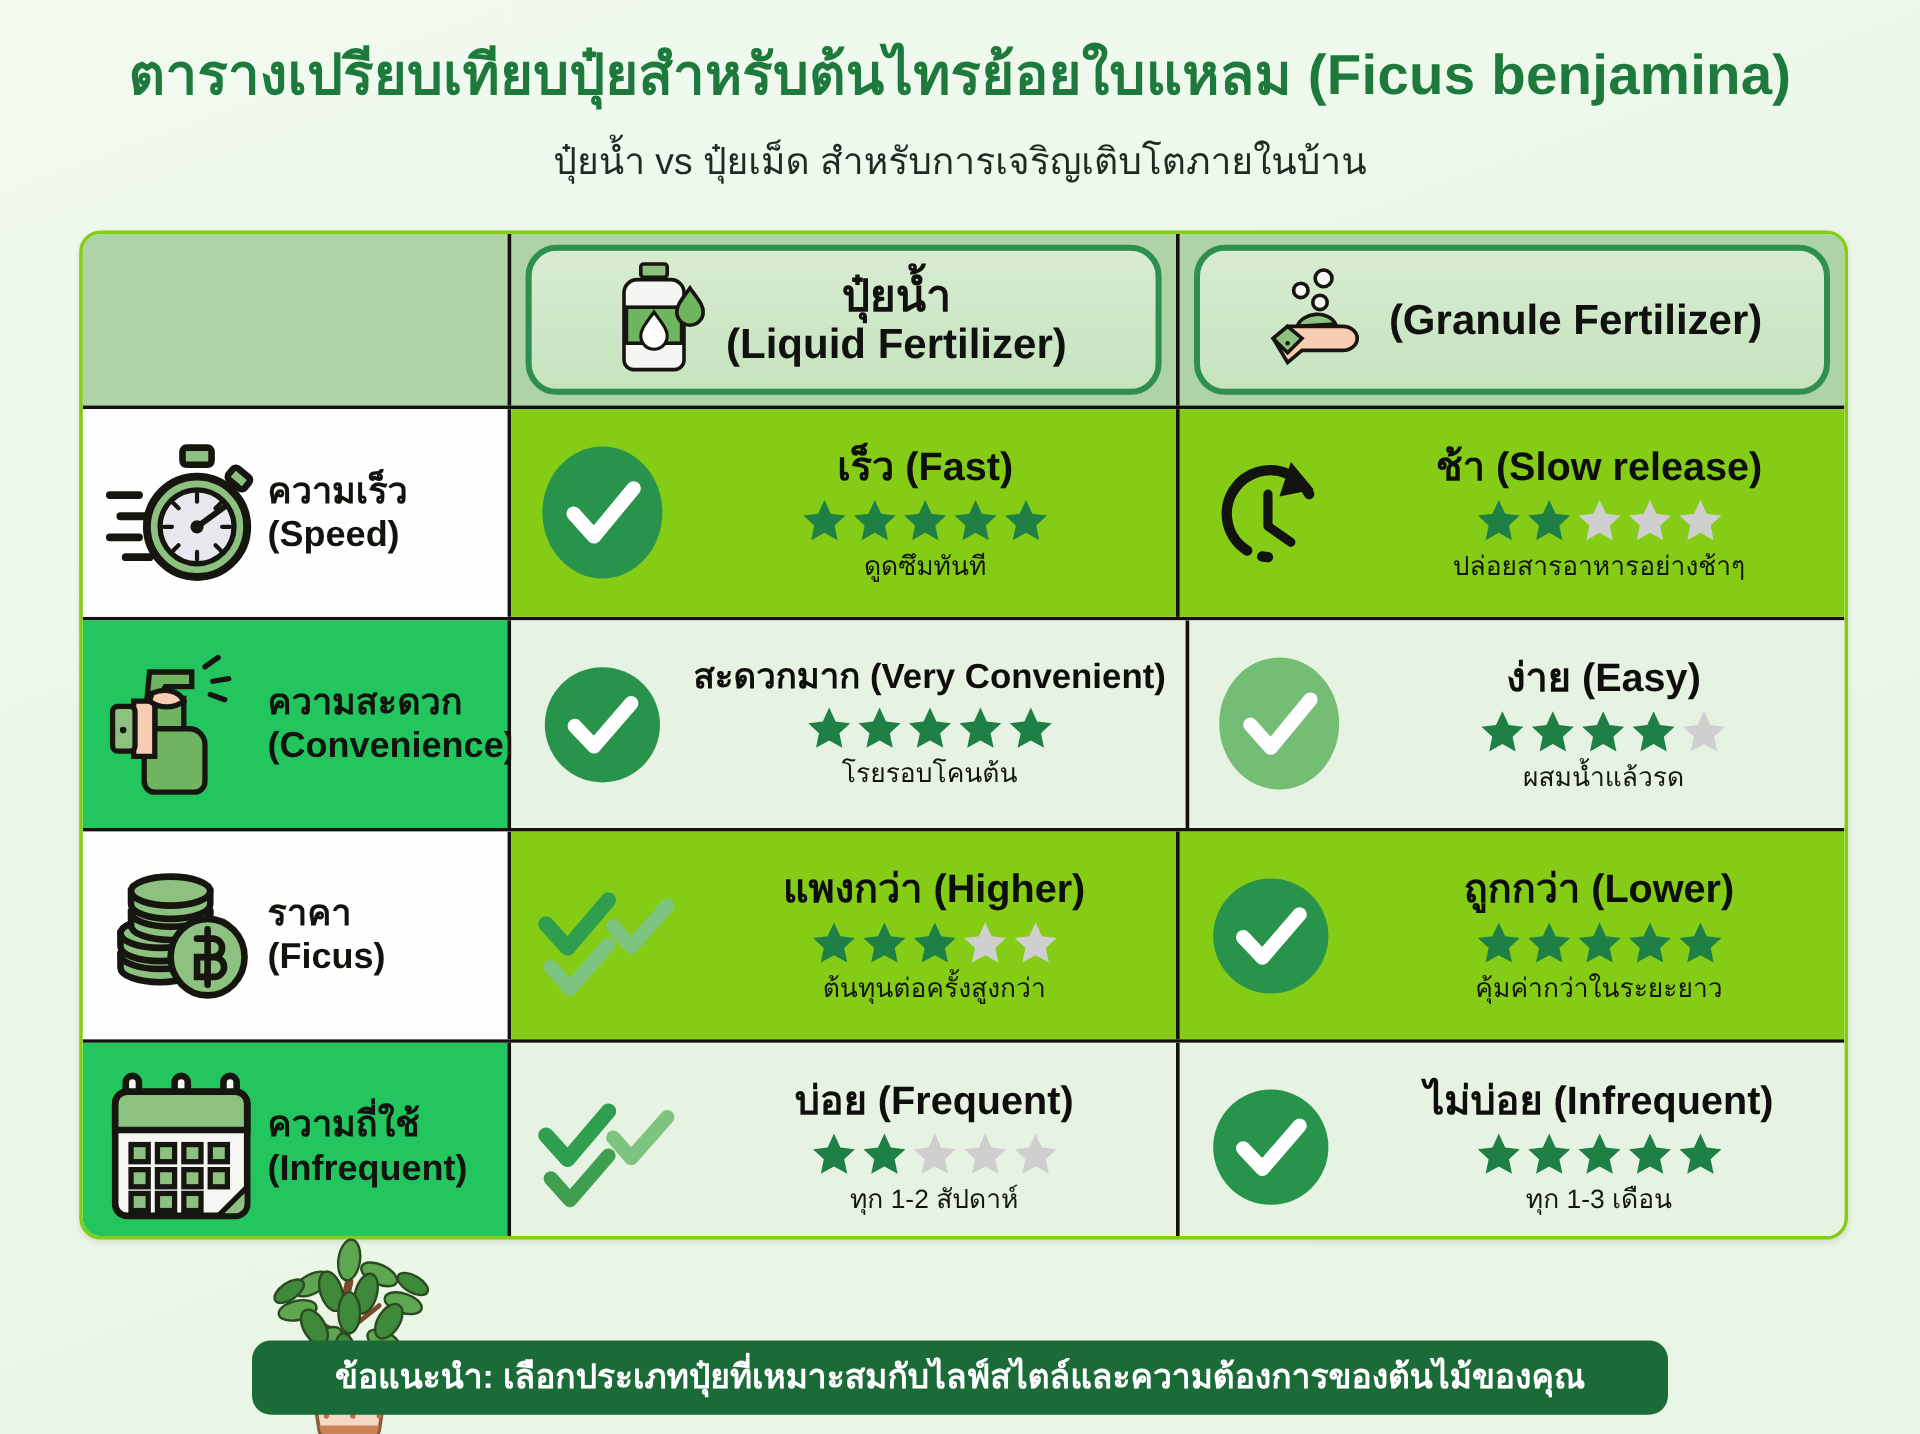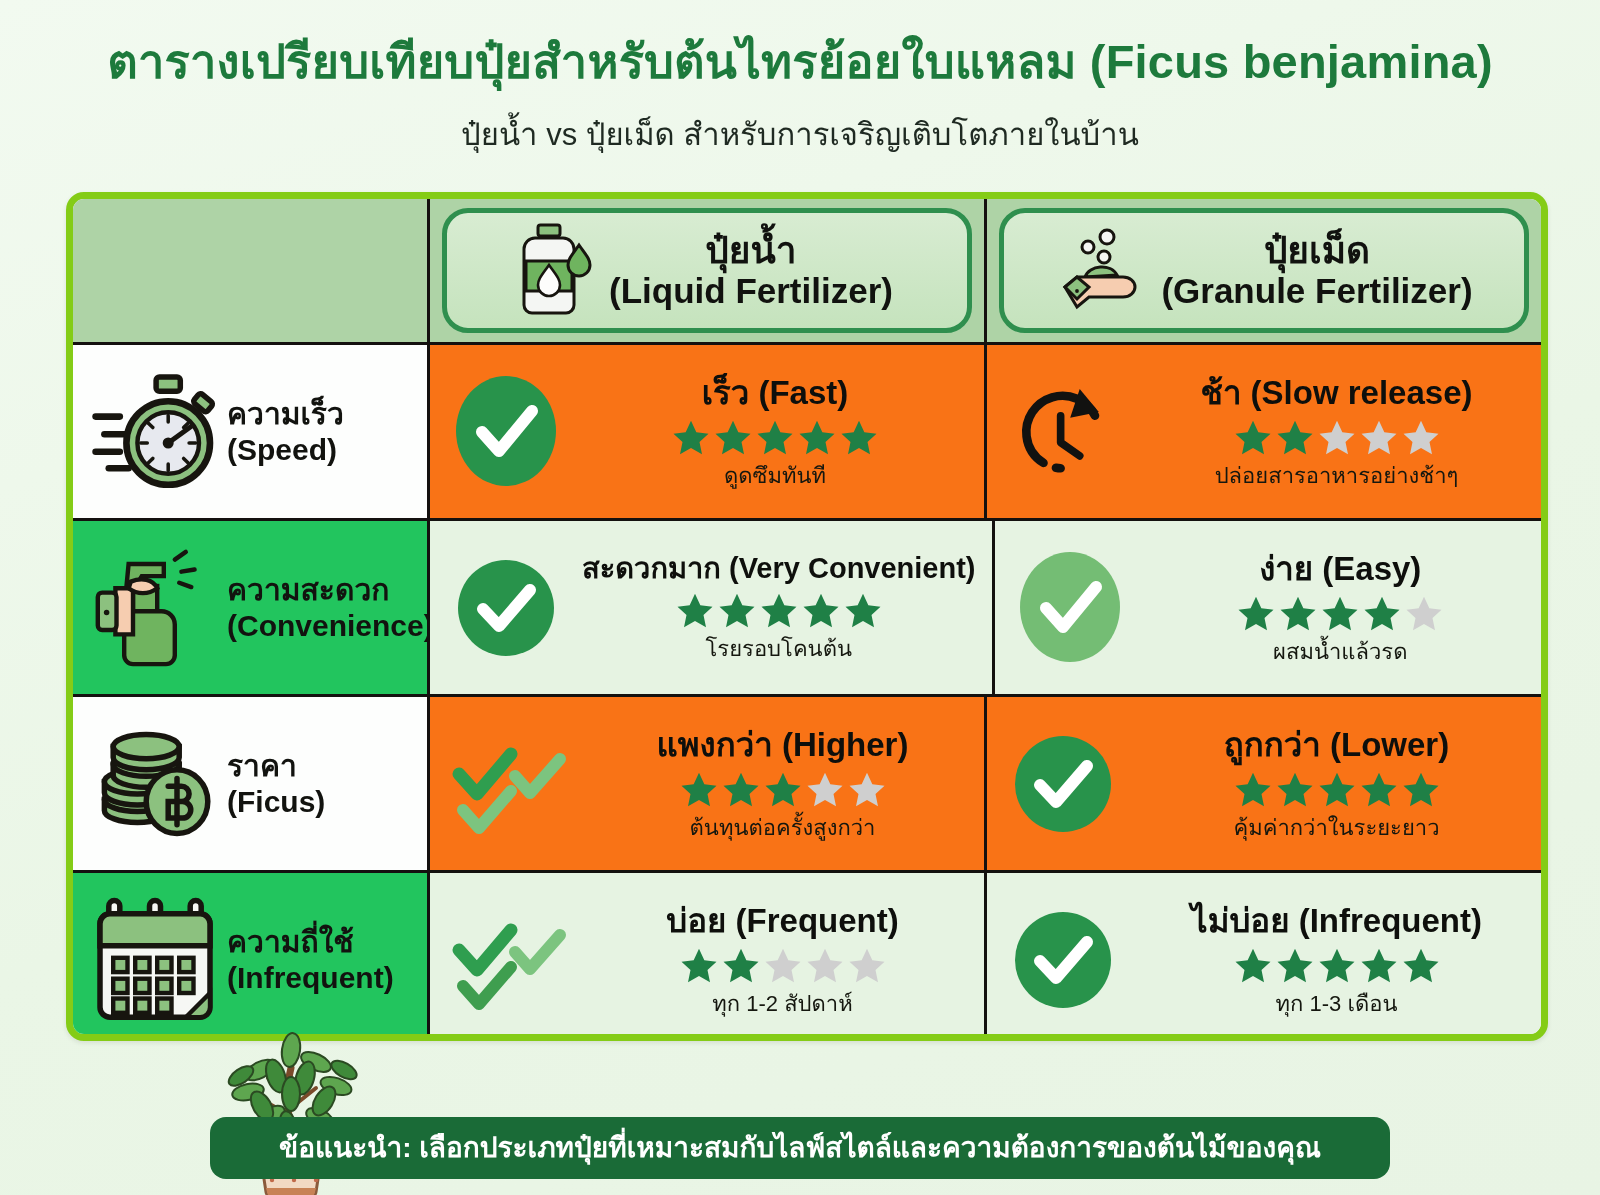--- a/index.html
+++ b/index.html
@@ -18,21 +18,21 @@
     line-height:1.12;
   }
   .subtitle{
     position:absolute;left:0;right:0;top:116px;text-align:center;
     font-size:31px;color:#1f2a22;line-height:1.2;
   }
 
   
   .table{
     position:absolute;left:66px;top:192px;width:1468px;height:835px;
-    border:7px solid #84cc16;border-radius:18px;
+    border:3px solid #84cc16;border-radius:18px;
     background:#fdfefd;overflow:hidden;
     box-shadow:0 2px 5px rgba(0,0,0,.09);
   }
   .thead{
     display:flex;height:143px;background:#aed3a6;
     border-bottom:3px solid #14110f;
   }
   .th-label{width:357px;box-sizing:border-box;border-right:3px solid #14110f;}
   .th-col{
     flex:1;box-sizing:border-box;display:flex;align-items:center;justify-content:center;
@@ -53,21 +53,21 @@
   
   .row{display:flex;height:173px;border-bottom:3px solid #14110f;}
   .row:last-child{border-bottom:none;}
   .row.alt .cell{background:#e6f3e2;}
   .cell-label{
     width:357px;box-sizing:border-box;border-right:3px solid #14110f;
     display:flex;align-items:center;gap:6px;padding:0 12px 0 16px;background:#fdfefd;
   }
   .cell{
     flex:1;box-sizing:border-box;display:flex;align-items:center;
-    gap:16px;padding:0 16px;background:#f97316;
+    gap:16px;padding:0 16px;background:#84cc16;
   }
   .cell + .cell{border-left:3px solid #14110f;gap:25px;}
   .row.alt .cell-label{background:#22c55e;}
 
   .lbl-text{font-size:30px;font-weight:bold;color:#12130f;line-height:1.18;}
   .lbl-text .lbl-en{font-weight:bold;display:block;}
 
   
   .lico{width:132px;height:132px;flex:0 0 132px;display:flex;align-items:center;justify-content:center;}
   .lico svg{width:100%;height:100%;display:block;}
@@ -122,21 +122,20 @@
               <circle cx="52" cy="12" r="7" fill="#f6f7f4" stroke="#17150f" stroke-width="3"></circle>
               <circle cx="33" cy="22" r="6" fill="#f6f7f4" stroke="#17150f" stroke-width="3"></circle>
               <circle cx="49" cy="32" r="6" fill="#f6f7f4" stroke="#17150f" stroke-width="3"></circle>
               <path d="M30 52 c4 -12 26 -14 32 -2 z" fill="#8cc17f" stroke="#17150f" stroke-width="3"></path>
               <path d="M10 62 l12 -10 h46 a12 10 0 0 1 0 20 h-34 l-12 10 z" fill="#f6cdb0" stroke="#17150f" stroke-width="3"></path>
               <path d="M10 62 l12 -10 l12 10 l-12 12 z" fill="#8cc17f" stroke="#17150f" stroke-width="3"></path>
               <circle cx="22" cy="66" r="1.9" fill="#17150f"></circle>
             </svg>
           </span>
           <div class="th-text">
-            <span class="th-th">ปุ๋ยเม็ด</span>
             <span class="th-en">(Granule Fertilizer)</span>
           </div>
         </div>
       </div>
     </div>
 
     <div class="row">
       <div class="cell-label">
         <span class="lico">
           <svg viewBox="0 0 120 120">

